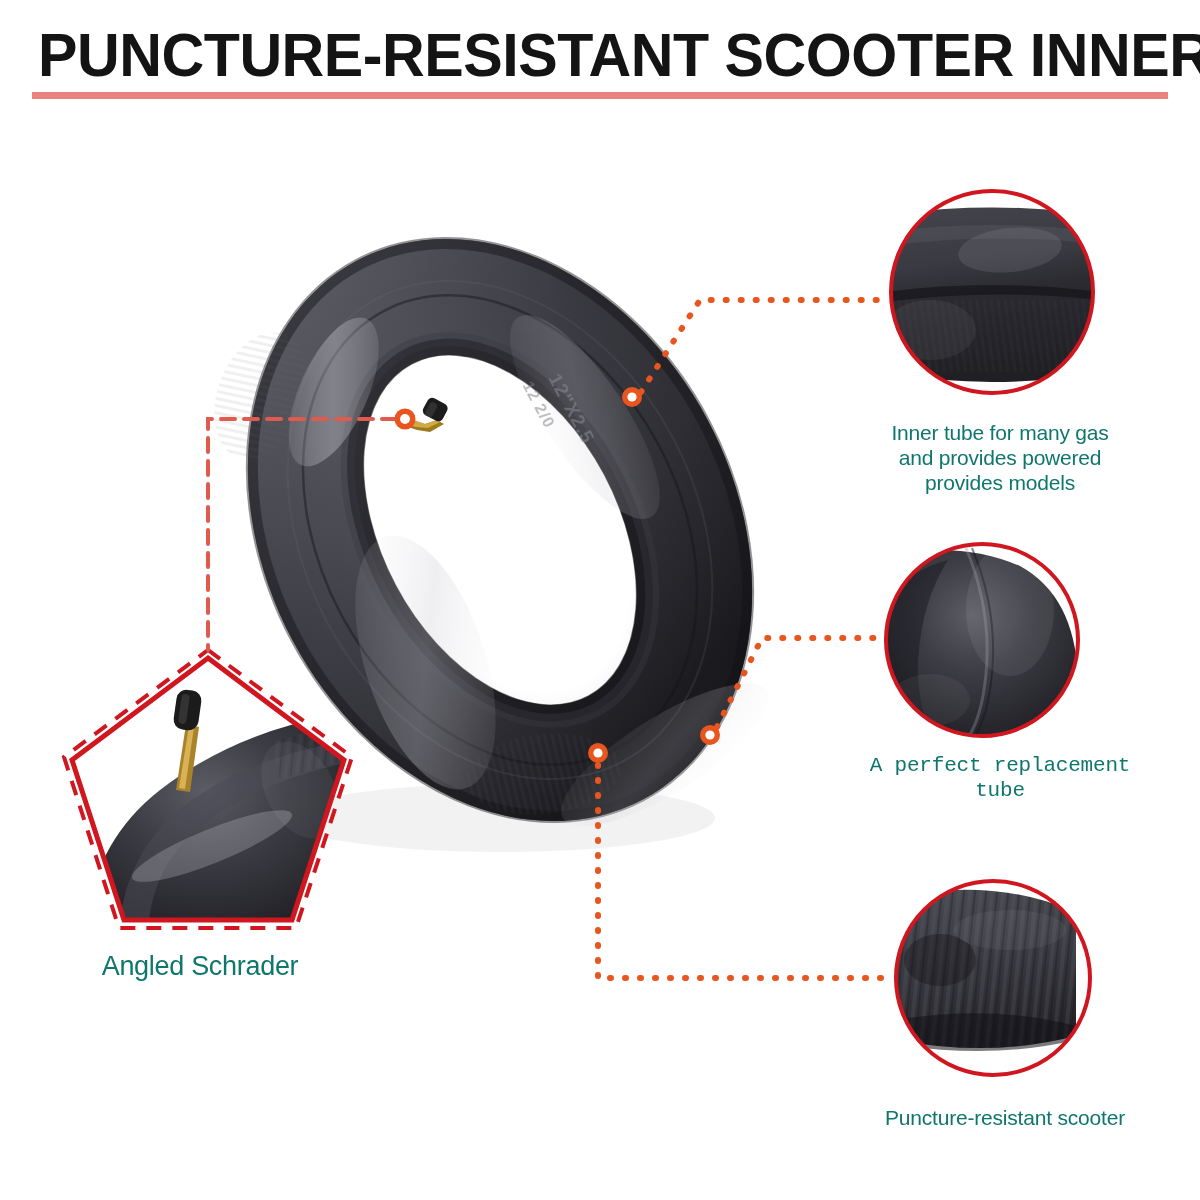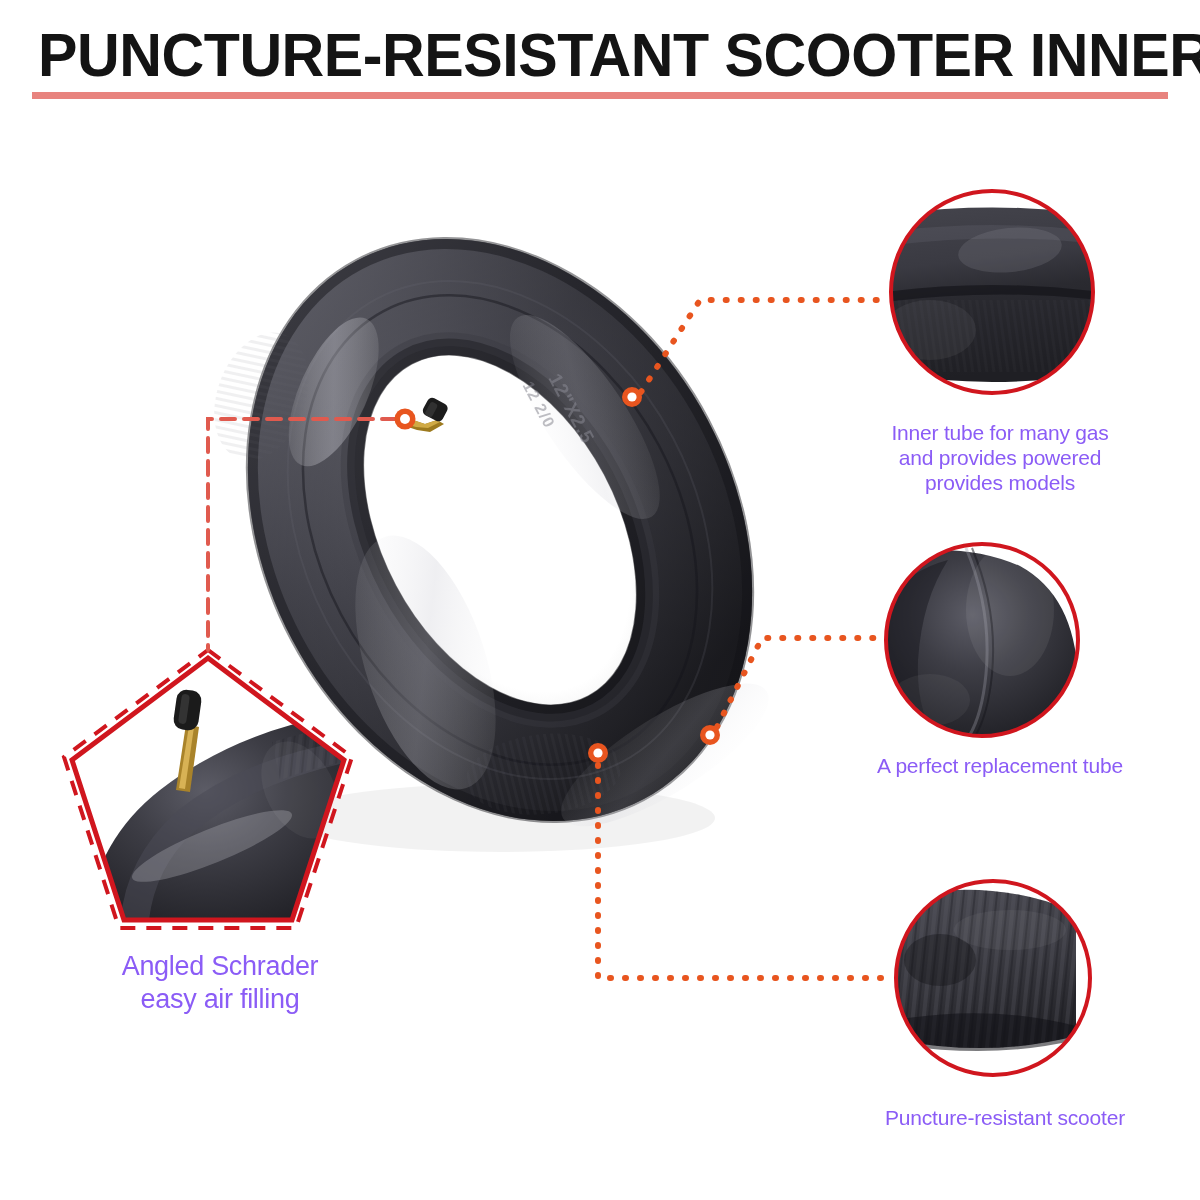--- a/index.html
+++ b/index.html
@@ -50,39 +50,39 @@
     top: 92px;
     width: 1136px;
     height: 7px;
     background: #E8837E;
   }
 
   
   .caption {
     position: absolute;
     text-align: center;
-    color: #8b5cf6;
+    color: #0f766e;
     font-family: "Liberation Sans", sans-serif;
     font-weight: 400;
   }
   .caption-right {
     font-size: 21px;
     line-height: 25px;
     letter-spacing: -0.2px;
   }
   .caption-left {
     font-size: 27px;
     line-height: 33px;
     letter-spacing: -0.3px;
   }
 
   #caption-1 { left: 860px; top: 420px; width: 280px; }
-  #caption-2 { left: 845px; top: 753px; width: 310px; }
+  #caption-2 { left: 845px; top: 753px; width: 310px; font-family: Liberation Mono, monospace; }
   #caption-3 { left: 860px; top: 1068px; width: 290px; margin-top: 37px; }
-  #caption-4 { left: 70px;  top: 950px;  width: 300px; }
+  #caption-4 { left: 50px;  top: 950px;  width: 300px; }
 
   .svg-layer {
     position: absolute;
     left: 0;
     top: 0;
     width: 1200px;
     height: 1200px;
   }
 </style>
 </head>
@@ -316,16 +316,15 @@
   <div class="caption caption-right" id="caption-2">
     <div>A perfect replacement tube</div>
   </div>
 
   <div class="caption caption-right" id="caption-3">
     <div>Puncture-resistant scooter</div>
   </div>
 
   <div class="caption caption-left" id="caption-4">
     <div>Angled Schrader</div>
-    <div>easy air filling</div>
   </div>
 
 </div>
 
 </body></html>

